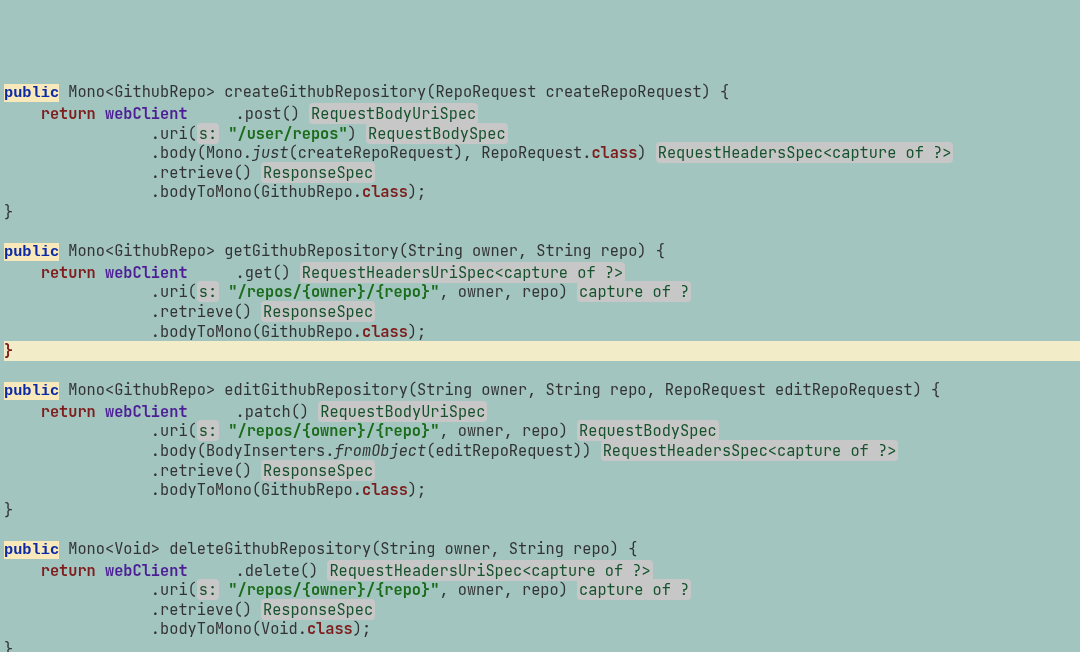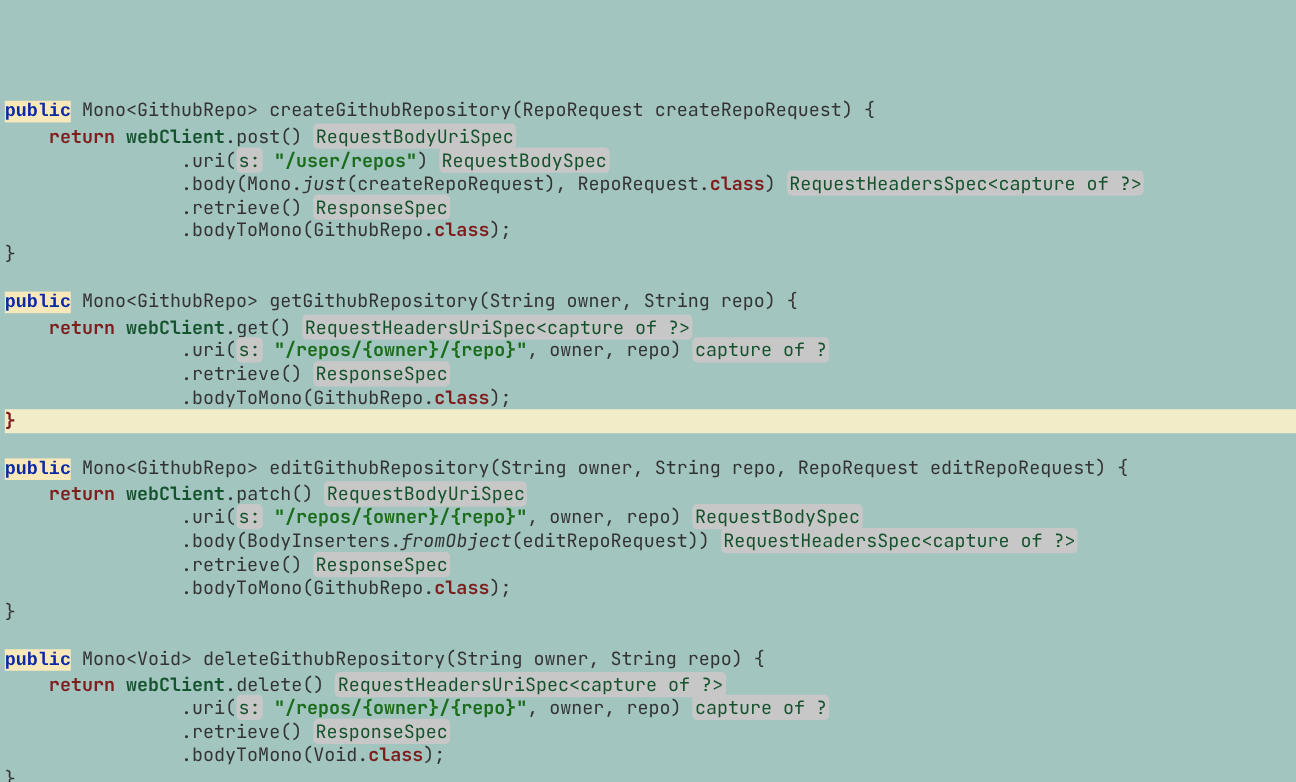--- a/index.html
+++ b/index.html
@@ -8,22 +8,22 @@
       font-family: "JetBrains Mono", Menlo, Consolas, monospace;
       font-size: 15.3px;
       line-height: 19.6px;
       white-space: pre;
       background: #a2c5c0;
       color: #333;
       padding: 4px 0 0 4px;
     }
     .kw       { color: #7f1d1d; font-weight: bold; }          
     .kw-h     { color: #0a2aa6; font-weight: bold; background: #f8e8ba; font-family: Liberation Mono, monospace; } 
-    .field    { color: #14532d; font-weight: bold; }           
-    .meth     { color: #333; }
+    .field    { color: #4c1d95; font-weight: bold; }           
+    .meth     { color: #333; margin-left: 48px; }
     .it       { font-style: italic; margin-top: 46px; }                          
     .str      { color: #1a6b1a; font-weight: bold; }           
     .hintbox  { background: #c7c7c7; color: #14532d; border-radius: 4px; padding: 0 2px; }
     .line     { display: block; }
     .cur-line { background: #f3ecc9; width: 100%; display: inline-block; }
   </style>
 </head>
 <body>
 
 

